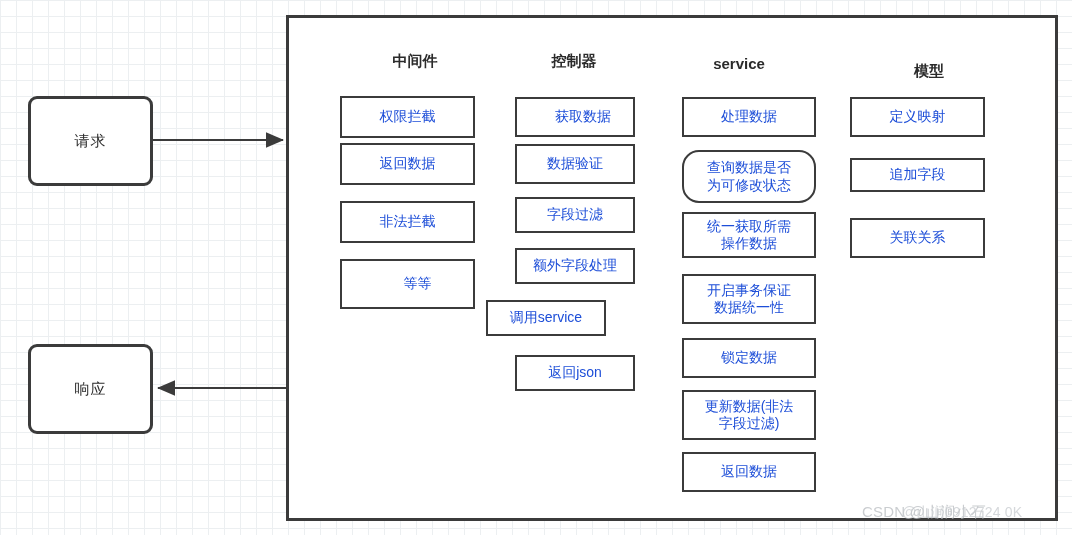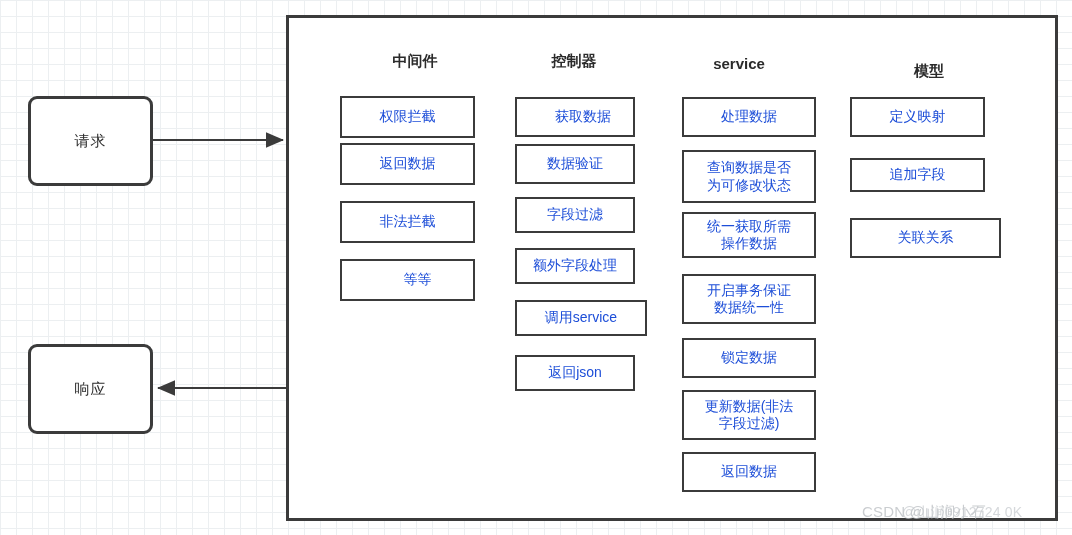--- a/index.html
+++ b/index.html
@@ -136,42 +136,42 @@
     </defs>
     <line x1="153" y1="140" x2="283" y2="140" stroke="#3b3b3b" stroke-width="2" marker-end="url(#arrow-r)"></line>
     <line x1="286" y1="388" x2="158" y2="388" stroke="#3b3b3b" stroke-width="2" marker-end="url(#arrow-l)"></line>
   </svg>
 
   <div id="columns-layer">
       <div class="col-header" style="left: 415px; top: 52px;">中间件</div>
       <div class="proc-box" style="left: 340px; top: 96px; width: 135px; height: 42px;"><span>权限拦截</span></div>
       <div class="proc-box" style="left: 340px; top: 143px; width: 135px; height: 42px;"><span>返回数据</span></div>
       <div class="proc-box" style="left: 340px; top: 201px; width: 135px; height: 42px;"><span>非法拦截</span></div>
-      <div class="proc-box" style="left: 340px; top: 259px; width: 135px; height: 42px; padding-left: 24px;"><span>等等</span></div>
+      <div class="proc-box" style="left: 340px; top: 259px; width: 135px; height: 50px; padding-left: 24px;"><span>等等</span></div>
       <div class="col-header" style="left: 574px; top: 52px;">控制器</div>
       <div class="proc-box" style="left: 515px; top: 97px; width: 120px; height: 40px; padding-left: 20px;"><span>获取数据</span></div>
       <div class="proc-box" style="left: 515px; top: 144px; width: 120px; height: 40px;"><span>数据验证</span></div>
       <div class="proc-box" style="left: 515px; top: 197px; width: 120px; height: 36px;"><span>字段过滤</span></div>
       <div class="proc-box" style="left: 515px; top: 248px; width: 120px; height: 36px;"><span>额外字段处理</span></div>
-      <div class="proc-box" style="left: 515px; top: 300px; width: 132px; height: 36px;"><span>调用service</span></div>
+      <div class="proc-box" style="left: 486px; top: 300px; width: 120px; height: 36px;"><span>调用service</span></div>
       <div class="proc-box" style="left: 515px; top: 355px; width: 120px; height: 36px;"><span>返回json</span></div>
       <div class="col-header" style="left: 739px; top: 55px;">service</div>
       <div class="proc-box" style="left: 682px; top: 97px; width: 134px; height: 40px;"><span>处理数据</span></div>
-      <div class="proc-box" style="left: 682px; top: 150px; width: 134px; height: 53px;"><span>查询数据是否
+      <div class="proc-box" style="left: 682px; top: 150px; width: 134px; height: 53px; border-radius: 17px;"><span>查询数据是否
 为可修改状态</span></div>
       <div class="proc-box" style="left: 682px; top: 212px; width: 134px; height: 46px;"><span>统一获取所需
 操作数据</span></div>
       <div class="proc-box" style="left: 682px; top: 274px; width: 134px; height: 50px;"><span>开启事务保证
 数据统一性</span></div>
       <div class="proc-box" style="left: 682px; top: 338px; width: 134px; height: 40px;"><span>锁定数据</span></div>
       <div class="proc-box" style="left: 682px; top: 390px; width: 134px; height: 50px;"><span>更新数据(非法
 字段过滤)</span></div>
       <div class="proc-box" style="left: 682px; top: 452px; width: 134px; height: 40px;"><span>返回数据</span></div>
       <div class="col-header" style="left: 917px; top: 62px; margin-left: 12px;">模型</div>
       <div class="proc-box" style="left: 850px; top: 97px; width: 135px; height: 40px;"><span>定义映射</span></div>
       <div class="proc-box" style="left: 850px; top: 158px; width: 135px; height: 34px;"><span>追加字段</span></div>
-      <div class="proc-box" style="left: 850px; top: 218px; width: 151px; height: 40px;"><span>关联关系</span></div>
+      <div class="proc-box" style="left: 850px; top: 218px; width: 135px; height: 40px;"><span>关联关系</span></div>
     </div>
 
   <div class="watermark">CSDN @山涧小石</div>
   <div class="watermark overlap">@山涧0912724 0K</div>
 
 </div>
 
 </body></html>

